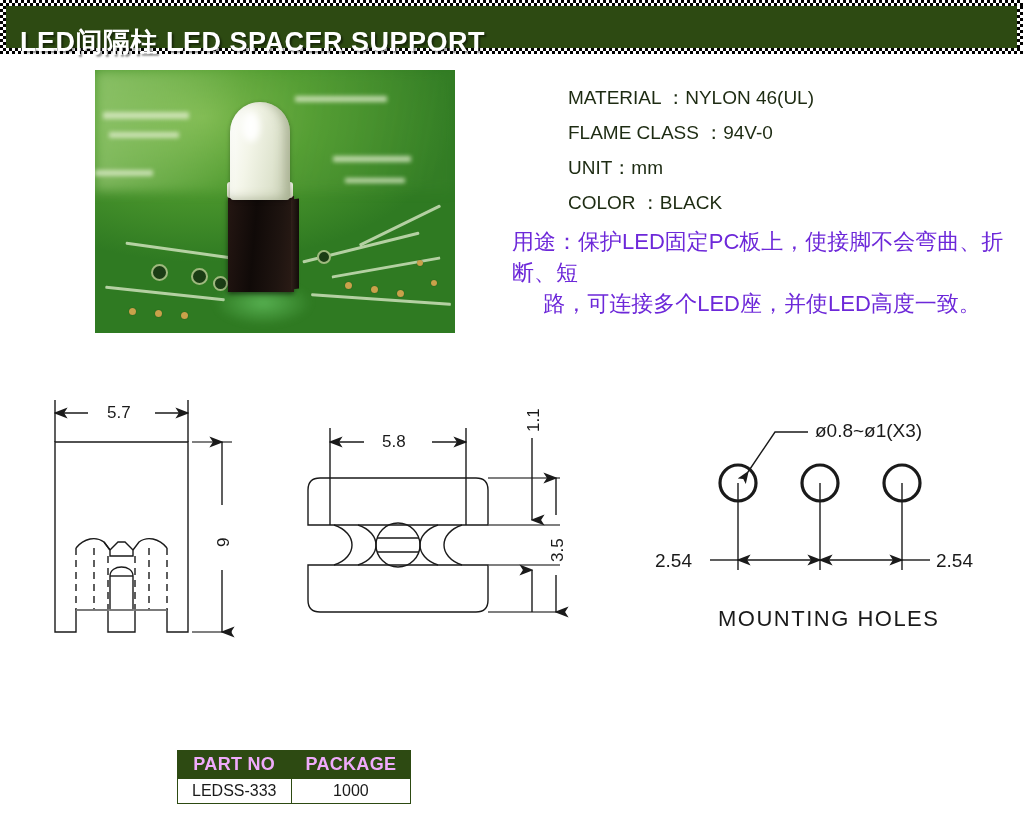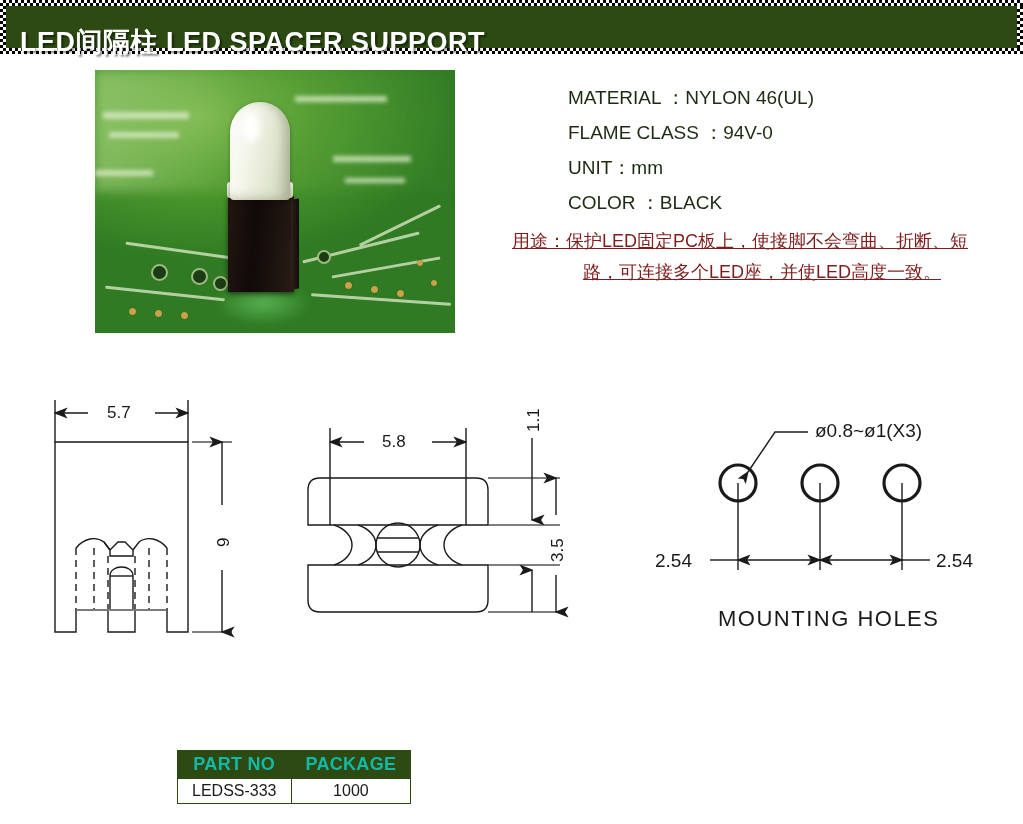--- a/index.html
+++ b/index.html
@@ -176,24 +176,23 @@
     font-size: 19px;
     color: #1d2b12;
     line-height: 35px;
     white-space: nowrap;
   }
   .desc {
     position: absolute;
     left: 512px;
     top: 226px;
     width: 508px;
-    font-size: 18px;
-    color: #7f1d1d;
+    font-size: 22px;
+    color: #6d28d9;
     line-height: 31px;
-    text-decoration: underline;
   }
   .desc .l1 { display: block; text-align: left; }
   .desc .l2 { display: block; text-align: center; padding-right: 8px; }
 
   
   .draw {
     position: absolute;
     left: 0;
     top: 370px;
     width: 809px;
@@ -213,21 +212,21 @@
 
   
   .parts-table {
     position: absolute;
     left: 177px;
     top: 750px;
     border-collapse: collapse;
   }
   .parts-table th {
     background: #2d4a12;
-    color: #14b8a6;
+    color: #f0abfc;
     font-size: 18px;
     font-weight: bold;
     padding: 3px 14px;
     border: 1px solid #2d4a12;
     text-align: center;
     letter-spacing: 0.3px;
   }
   .parts-table td {
     background: #ffffff;
     color: #1a1a1a;

